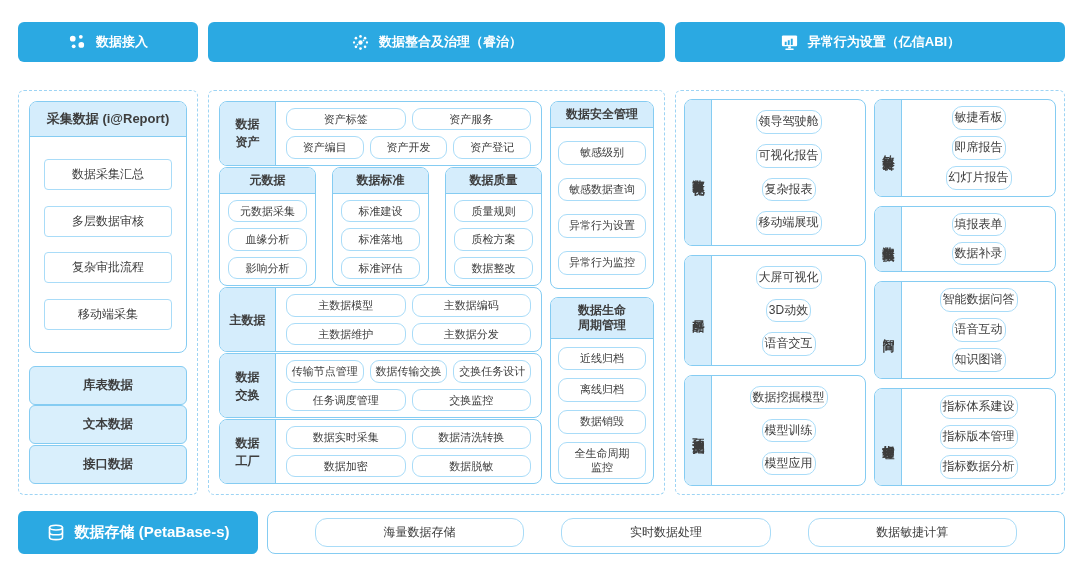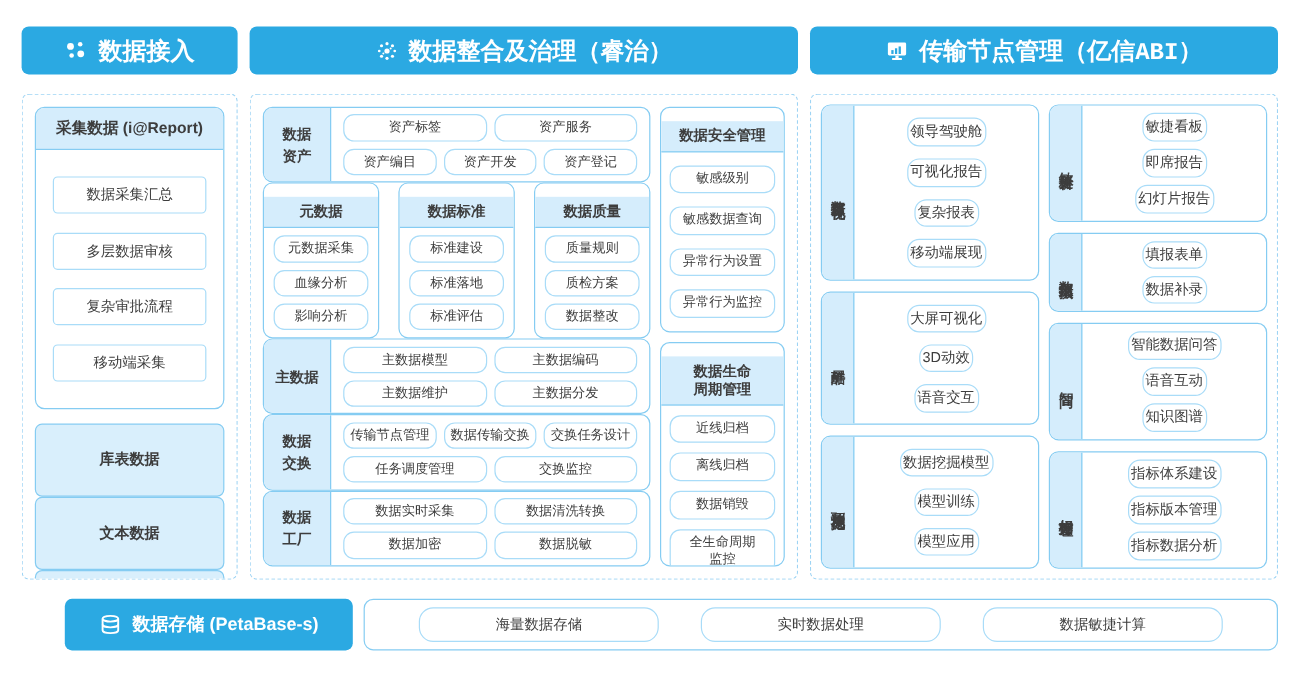--- a/index.html
+++ b/index.html
@@ -4,58 +4,58 @@
 <style>
   :root{
     --header-blue:#2BA9E2; --panel-border:#9ED4F4; --box-border:#85CCF2;
     --fill-blue:#D5EDFC; --item-border:#A9DCF8; --text:#3D3D3D; --fill-soft:#D9EFFC;
   }
   *{box-sizing:border-box;}
   body{margin:0;background:#fff;font-family:"Liberation Sans","DejaVu Sans",sans-serif;}
   .canvas{position:relative;width:1080px;height:563px;background:#fff;overflow:hidden;}
   .top-row{display:flex;gap:10px;padding:22px 15px 0 18px;}
   .col{display:flex;flex-direction:column;}
-  .hdr{height:40px;background:var(--header-blue);border-radius:6px;display:flex;align-items:center;justify-content:center;gap:9px;color:#fff;font-size:20px;font-weight:bold;margin-bottom:16px;flex:none;font-family:Liberation Mono, monospace;}
+  .hdr{height:40px;background:var(--header-blue);border-radius:6px;display:flex;align-items:center;justify-content:center;gap:9px;color:#fff;font-size:13px;font-weight:bold;margin-bottom:28px;flex:none;}
   .hdr svg{flex:none;}
   .panel{height:405px;border:1px dashed var(--panel-border);border-radius:6px;overflow:hidden;background:#fff;}
   
   .panel-access{padding:10px;display:flex;flex-direction:column;}
   .report-box{border:1px solid var(--box-border);border-radius:8px;height:252px;display:flex;flex-direction:column;overflow:hidden;background:#fff;flex:none;}
   .report-title{background:var(--fill-blue);border-bottom:1px solid var(--box-border);text-align:center;padding:8px 4px;font-size:13px;font-weight:bold;color:var(--text);}
   .report-body{flex:1;display:flex;flex-direction:column;justify-content:space-evenly;padding:6px 14px;}
   .btn-sq{border:1px solid var(--item-border);border-radius:4px;background:#fff;text-align:center;font-size:12px;color:var(--text);padding:6px 2px;}
   .dtype-list{margin-top:12px;flex:1;display:flex;flex-direction:column;justify-content:space-evenly;}
-  .btn-fill{background:var(--fill-soft);border:1px solid var(--box-border);border-radius:6px;text-align:center;font-size:12.5px;font-weight:bold;color:var(--text);padding:21px 2px;}
+  .btn-fill{background:var(--fill-soft);border:1px solid var(--box-border);border-radius:6px;text-align:center;font-size:12.5px;font-weight:bold;color:var(--text);padding:10px 2px;}
   
   .panel-gov{padding:10px;display:flex;gap:8px;}
   .gov-left{flex:1;display:flex;flex-direction:column;justify-content:space-between;}
   .sec{display:flex;border:1px solid var(--box-border);border-radius:8px;background:#fff;overflow:hidden;}
   .sec-label{width:56px;flex:none;background:var(--fill-blue);border-right:1px solid var(--box-border);display:flex;align-items:center;justify-content:center;text-align:center;font-size:12px;font-weight:bold;color:var(--text);white-space:pre-line;line-height:1.5;}
   .sec-body{flex:1;display:flex;flex-direction:column;justify-content:center;gap:6px;padding:6px 10px;}
   .row{display:flex;gap:6px;}
   .row>.item{flex:1;}
   .item{border:1px solid var(--item-border);border-radius:9px;background:#fff;text-align:center;font-size:11px;color:var(--text);padding:3px 2px;white-space:pre-line;line-height:1.3;}
   .gov-trio{display:flex;gap:16px;}
   .hbox{flex:1;border:1px solid var(--box-border);border-radius:8px;background:#fff;overflow:hidden;display:flex;flex-direction:column;}
-  .hbox-title{background:var(--fill-blue);border-bottom:1px solid var(--box-border);text-align:center;font-size:12px;font-weight:bold;color:var(--text);padding:5px 2px;white-space:pre-line;line-height:1.25;margin-top:11px;}
+  .hbox-title{background:var(--fill-blue);border-bottom:1px solid var(--box-border);text-align:center;font-size:12px;font-weight:bold;color:var(--text);padding:5px 2px;white-space:pre-line;line-height:1.25;}
   .hbox-body{flex:1;display:flex;flex-direction:column;justify-content:space-evenly;gap:6px;padding:6px 8px;}
   .gov-right{width:104px;flex:none;display:flex;flex-direction:column;gap:8px;}
   .gov-right .hbox{flex:1;}
   .gov-right .hbox-body{gap:8px;padding:8px 7px;}
   .gov-right .item{padding:4px 1px;line-height:1.25;}
   
   .panel-ana{padding:8px;display:flex;gap:8px;}
   .vcol{flex:1;display:flex;flex-direction:column;gap:9px;}
   .vsec{display:flex;border:1px solid var(--box-border);border-radius:8px;background:#fff;overflow:hidden;}
   .vsec-label{width:27px;flex:none;background:var(--fill-blue);border-right:1px solid var(--box-border);display:flex;align-items:center;justify-content:center;writing-mode:vertical-rl;text-orientation:upright;font-size:12px;font-weight:bold;color:var(--text);letter-spacing:1px;padding:4px 0;}
   .vsec-body{flex:1;display:flex;flex-direction:column;justify-content:space-evenly;gap:5px;padding:5px 10px;align-items:center;}
   .vsec .item{font-size:12px;padding:3px 2px;border-radius:10px;}
   .g2{flex:2}.g3{flex:3}.g4{flex:4}
   
-  .bottom-row{display:flex;gap:9px;padding:16px 15px 0 18px;margin-left:36px;}
+  .bottom-row{display:flex;gap:9px;padding:16px 15px 0 18px;}
   .storage-btn{width:240px;height:43px;flex:none;background:var(--header-blue);border-radius:6px;display:flex;align-items:center;justify-content:center;gap:8px;color:#fff;font-size:15px;font-weight:bold;}
   .storage-box{flex:1;height:43px;border:1px solid var(--box-border);border-radius:8px;display:flex;align-items:center;justify-content:space-evenly;padding:0 10px;background:#fff;}
   .storage-item{width:27%;border:1px solid var(--item-border);border-radius:12px;background:#fff;text-align:center;font-size:12px;color:var(--text);padding:5px 2px;}
 </style>
 </head>
 <body>
 
 <div class="canvas">
   <div class="top-row">
 
@@ -245,21 +245,21 @@
         <span style="display:flex">
           <svg width="19" height="19" viewBox="0 0 20 20">
               <rect x="2" y="2.5" width="16" height="11.5" rx="1.3" fill="#fff"></rect>
               <rect x="5" y="9.2" width="2" height="3.4" fill="#2BA9E2"></rect>
               <rect x="8.2" y="7.6" width="2" height="5" fill="#2BA9E2"></rect>
               <rect x="11.4" y="6" width="2" height="6.6" fill="#2BA9E2"></rect>
               <rect x="8.6" y="14" width="2.8" height="2.2" fill="#fff"></rect>
               <rect x="5.5" y="16.2" width="9" height="1.6" rx="0.8" fill="#fff"></rect>
             </svg>
         </span>
-        <span>传输节点管理（亿信ABI）</span>
+        <span>异常行为设置（亿信ABI）</span>
       </div>
       <div class="panel panel-ana">
         <div class="vcol">
           <div class="vsec g4">
             <div class="vsec-label">数据可视化</div>
             <div class="vsec-body">
 
             <div class="item">领导驾驶舱</div>
                 <div class="item">可视化报告</div>
                 <div class="item">复杂报表</div>

